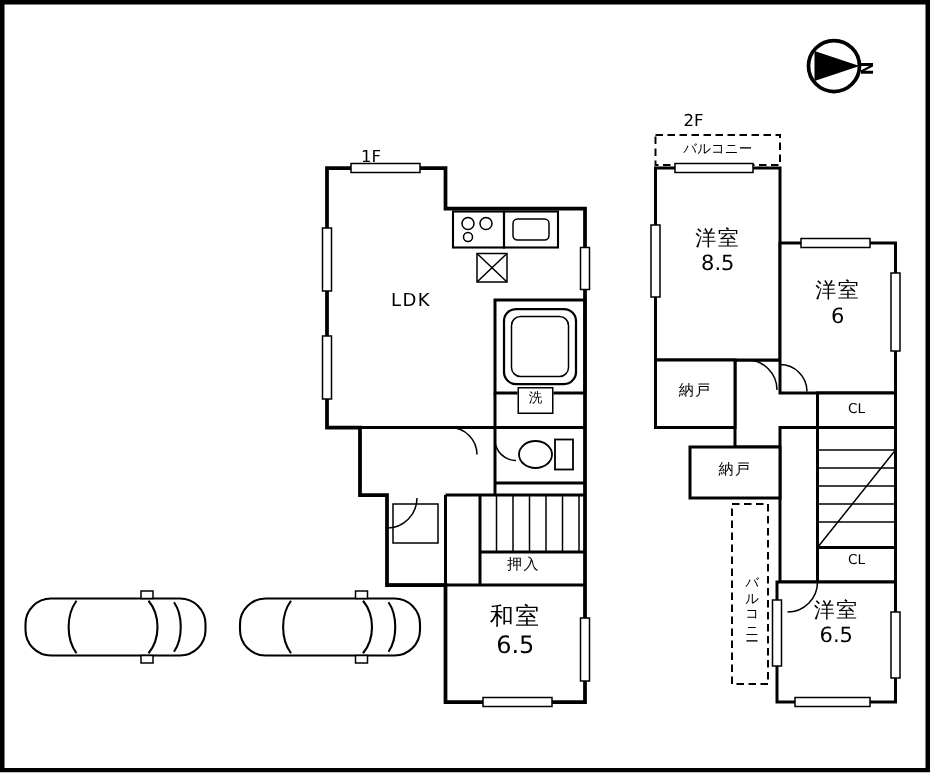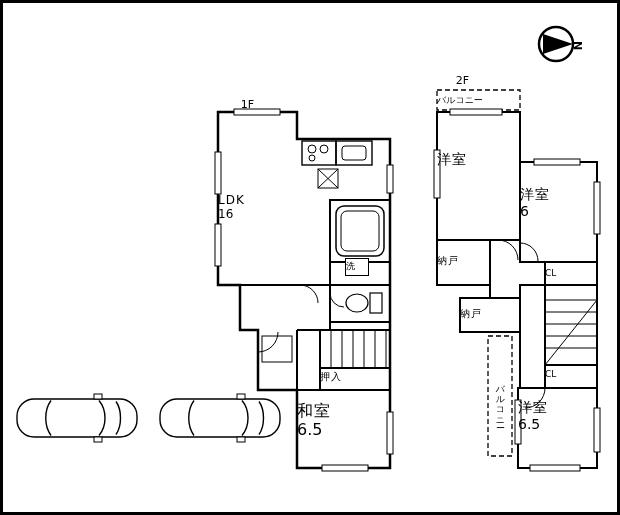--- a/index.html
+++ b/index.html
@@ -1,19 +1,19 @@
 <!DOCTYPE html>
 <html><head>
 <meta charset="utf-8">
 <style>
   html,body{margin:0;padding:0;overflow:hidden;}
   body{width:620px;height:515px;background:#ffffff;font-family:"DejaVu Sans","Liberation Sans",sans-serif;}
   .plan{position:relative;width:620px;height:515px;border:3px solid #000;background:#fff;box-sizing:border-box;overflow:hidden;}
   .geom{position:absolute;left:0;top:0;}
-  .lbl{position:absolute;color:#000;text-align:left;line-height:1.2;white-space:nowrap;}
+  .lbl{position:absolute;color:#000;text-align:center;line-height:1.2;white-space:nowrap;}
   .floor-tag{font-size:11px;text-align:right;}
   .room{font-size:16px;letter-spacing:1px;}
   .room .size{letter-spacing:0;}
   .small{font-size:10px;letter-spacing:1px;}
   .tiny{font-size:9px;}
   .box{border:1px solid #000;background:#fff;}
   .vtext{writing-mode:vertical-rl;text-orientation:upright;letter-spacing:1px;display:flex;align-items:center;justify-content:center;}
 </style>
 </head>
 <body>
@@ -154,38 +154,38 @@
       <path d="M100,8.5 C106,17 106,33 100,41.5"></path>
       <rect x="78" y="1" width="8" height="5" fill="#fff" stroke-width="1"></rect>
       <rect x="78" y="44" width="8" height="5" fill="#fff" stroke-width="1"></rect>
     </g>
   </svg>
 
   <div class="lbl floor-tag" style="left:221px;top:95px;width:30px">1F</div>
 
   <div class="lbl room" style="left:215px;top:190px;width:112px;font-size:12px">
     <div>LDK</div>
-    <div class="size">16</div>
   </div>
 
   <div class="lbl room" style="left:294px;top:398px;width:93px">
     <div>和室</div>
     <div class="size">6.5</div>
   </div>
 
   <div class="lbl small" style="left:317px;top:368px;width:58px">押入</div>
 
   <div class="lbl tiny box" style="left:342px;top:255px;width:22px;height:16px;line-height:15px">洗</div>
 
   <div class="lbl floor-tag" style="left:436px;top:71px;width:30px">2F</div>
 
   <div class="lbl tiny" style="left:434px;top:92px;width:83px">バルコニー</div>
 
   <div class="lbl room" style="left:434px;top:148px;width:83px;font-size:14px">
     <div>洋室</div>
+    <div class="size">8.5</div>
   </div>
 
   <div class="lbl room" style="left:517px;top:183px;width:77px;font-size:14px">
     <div>洋室</div>
     <div class="size">6</div>
   </div>
 
   <div class="lbl small" style="left:434px;top:252px;width:53px">納戸</div>
 
   <div class="lbl tiny" style="left:542px;top:265px;width:52px">CL</div>

